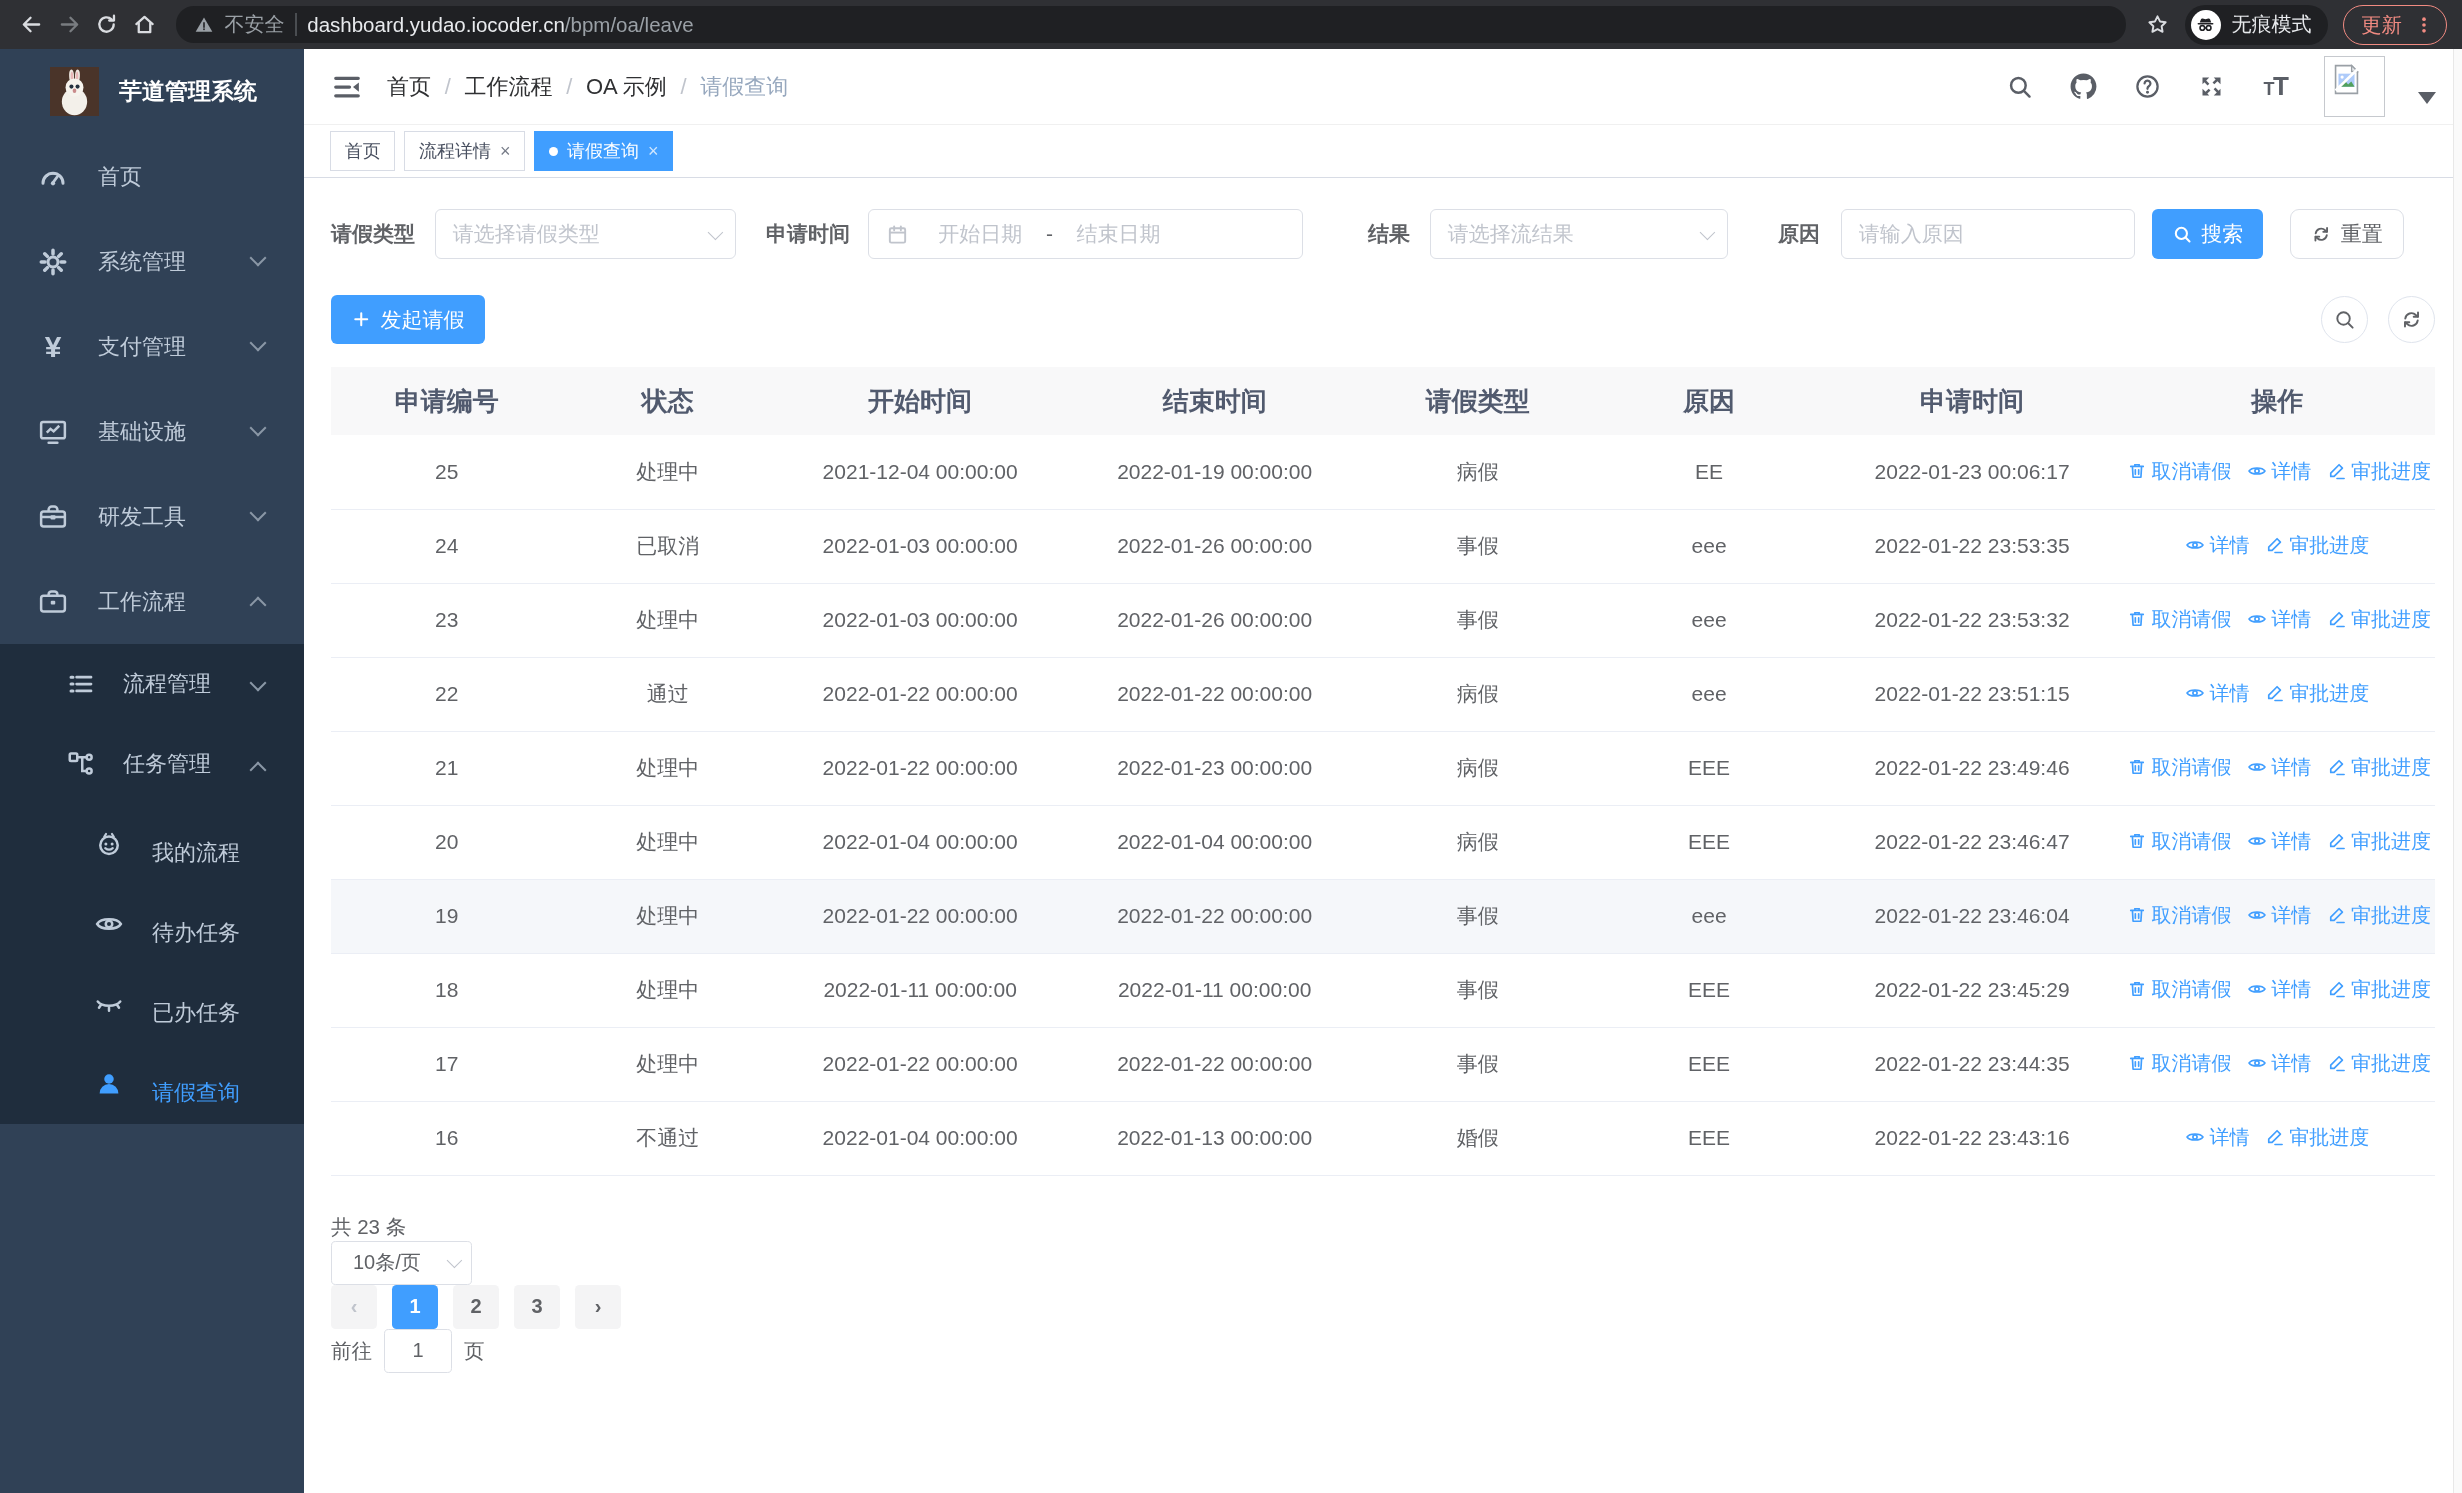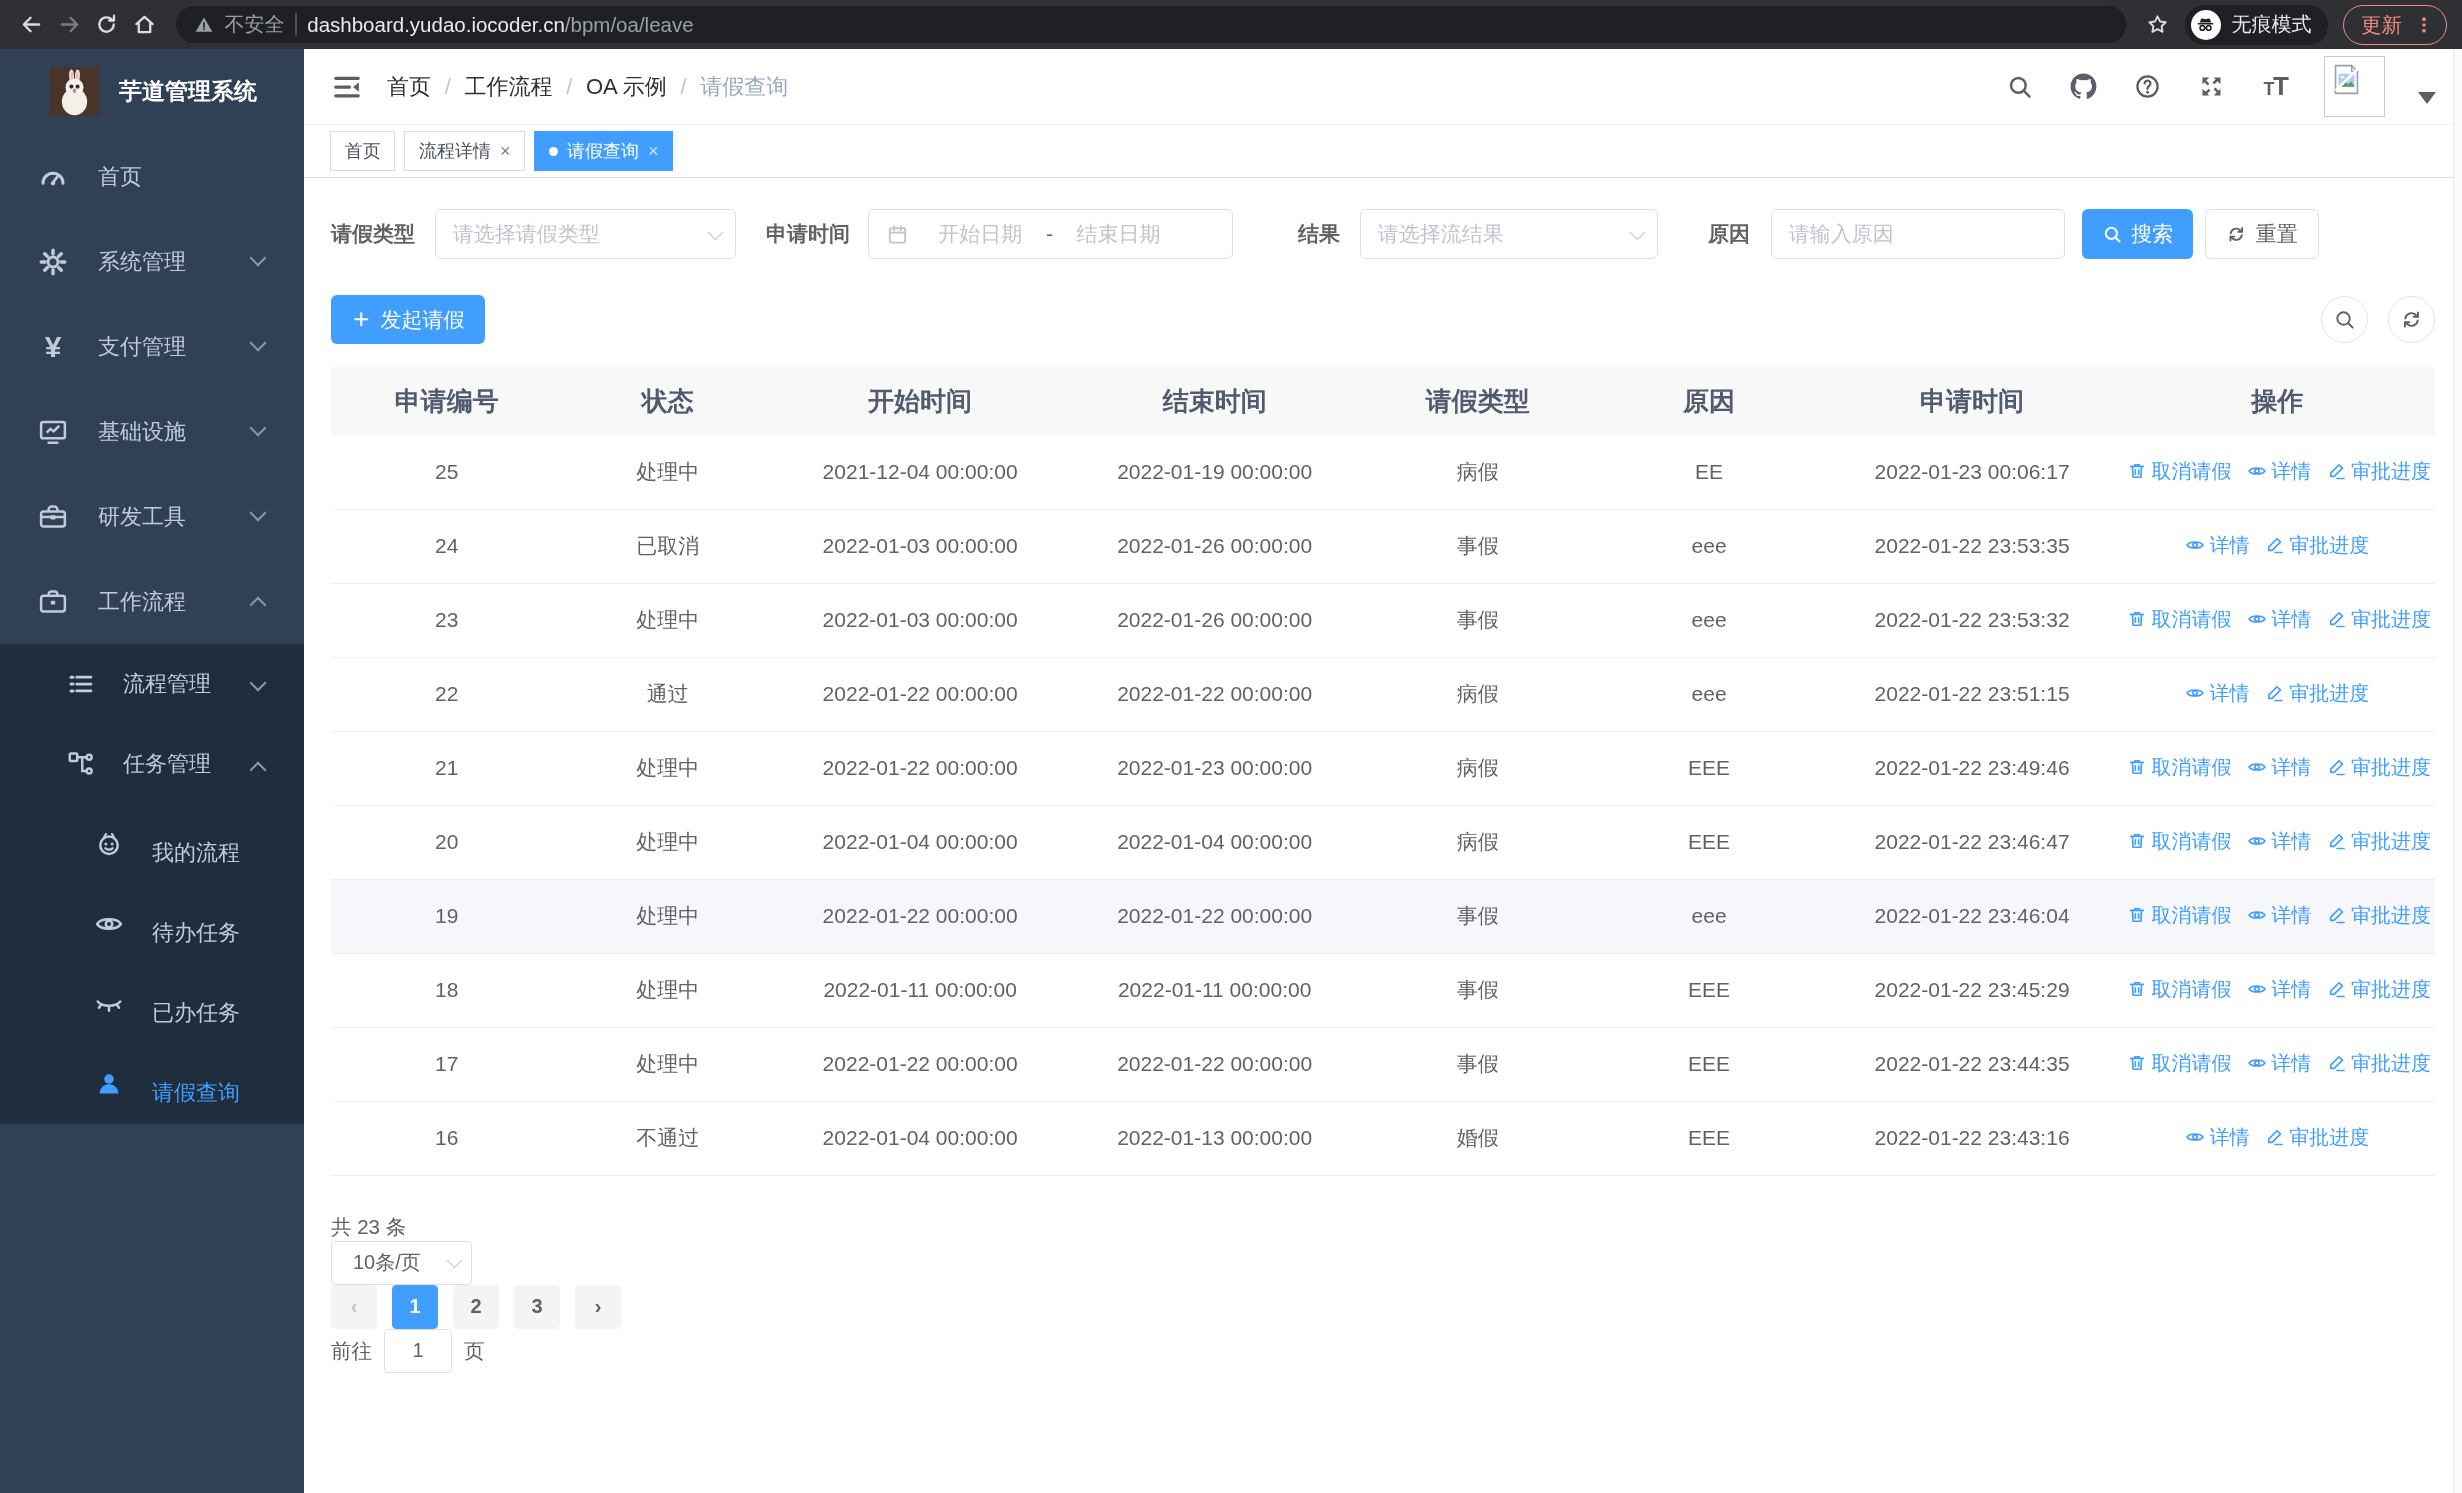--- a/index.html
+++ b/index.html
@@ -411,21 +411,21 @@
     <div class="content">
 
       <div class="filter-row">
         <span class="fg-label">请假类型</span>
         <div class="inp" style="width:301px;margin-left:20px;">
           <span>请选择请假类型</span>
           <span class="sel-chevron"></span>
         </div>
 
         <span class="fg-label" style="margin-left:30px;">申请时间</span>
-        <div class="inp" style="width:365px;margin-left:18px;">
+        <div class="inp" style="width:435px;margin-left:18px;">
           <span class="cal-icon">
             <svg viewBox="0 0 24 24">
                 <rect x="4" y="5.5" width="16" height="15" rx="1.5" fill="none" stroke="currentColor" stroke-width="2"></rect>
                 <path d="M4 10h16" stroke="currentColor" stroke-width="2"></path>
                 <path d="M8.5 3.5v4M15.5 3.5v4" stroke="currentColor" stroke-width="2" stroke-linecap="round"></path>
               </svg>
           </span>
           <input class="date-part" style="width: 122px;" placeholder="开始日期">
           <span class="date-sep">-</span>
           <input class="date-part" style="width: 122px;" placeholder="结束日期">
@@ -442,21 +442,21 @@
           <input placeholder="请输入原因" style="">
         </div>
 
         <button class="btn btn-primary" style="margin-left:16.7px;">
           <svg viewBox="0 0 24 24">
               <circle cx="11" cy="11" r="6.5" fill="none" stroke="currentColor" stroke-width="2.4"></circle>
               <path d="m15.9 15.9 4.6 4.6" stroke="currentColor" stroke-width="2.4" stroke-linecap="round"></path>
             </svg>
           <span>搜索</span>
         </button>
-        <button class="btn btn-plain" style="margin-left:12px;">
+        <button class="btn btn-plain" style="margin-left:27px;border-radius:9px;">
           <svg viewBox="0 0 24 24">
               <path d="M5.5 11a6.5 6.5 0 0 1 11-3.7L18.6 9" fill="none" stroke="currentColor" stroke-width="2.2" stroke-linecap="round"></path>
               <path d="M18.8 4.7V9.2h-4.5" fill="none" stroke="currentColor" stroke-width="2.2" stroke-linecap="round" stroke-linejoin="round"></path>
               <path d="M18.5 13a6.5 6.5 0 0 1-11 3.7L5.4 15" fill="none" stroke="currentColor" stroke-width="2.2" stroke-linecap="round"></path>
               <path d="M5.2 19.3v-4.5h4.5" fill="none" stroke="currentColor" stroke-width="2.2" stroke-linecap="round" stroke-linejoin="round"></path>
             </svg>
           <span>重置</span>
         </button>
       </div>
 

